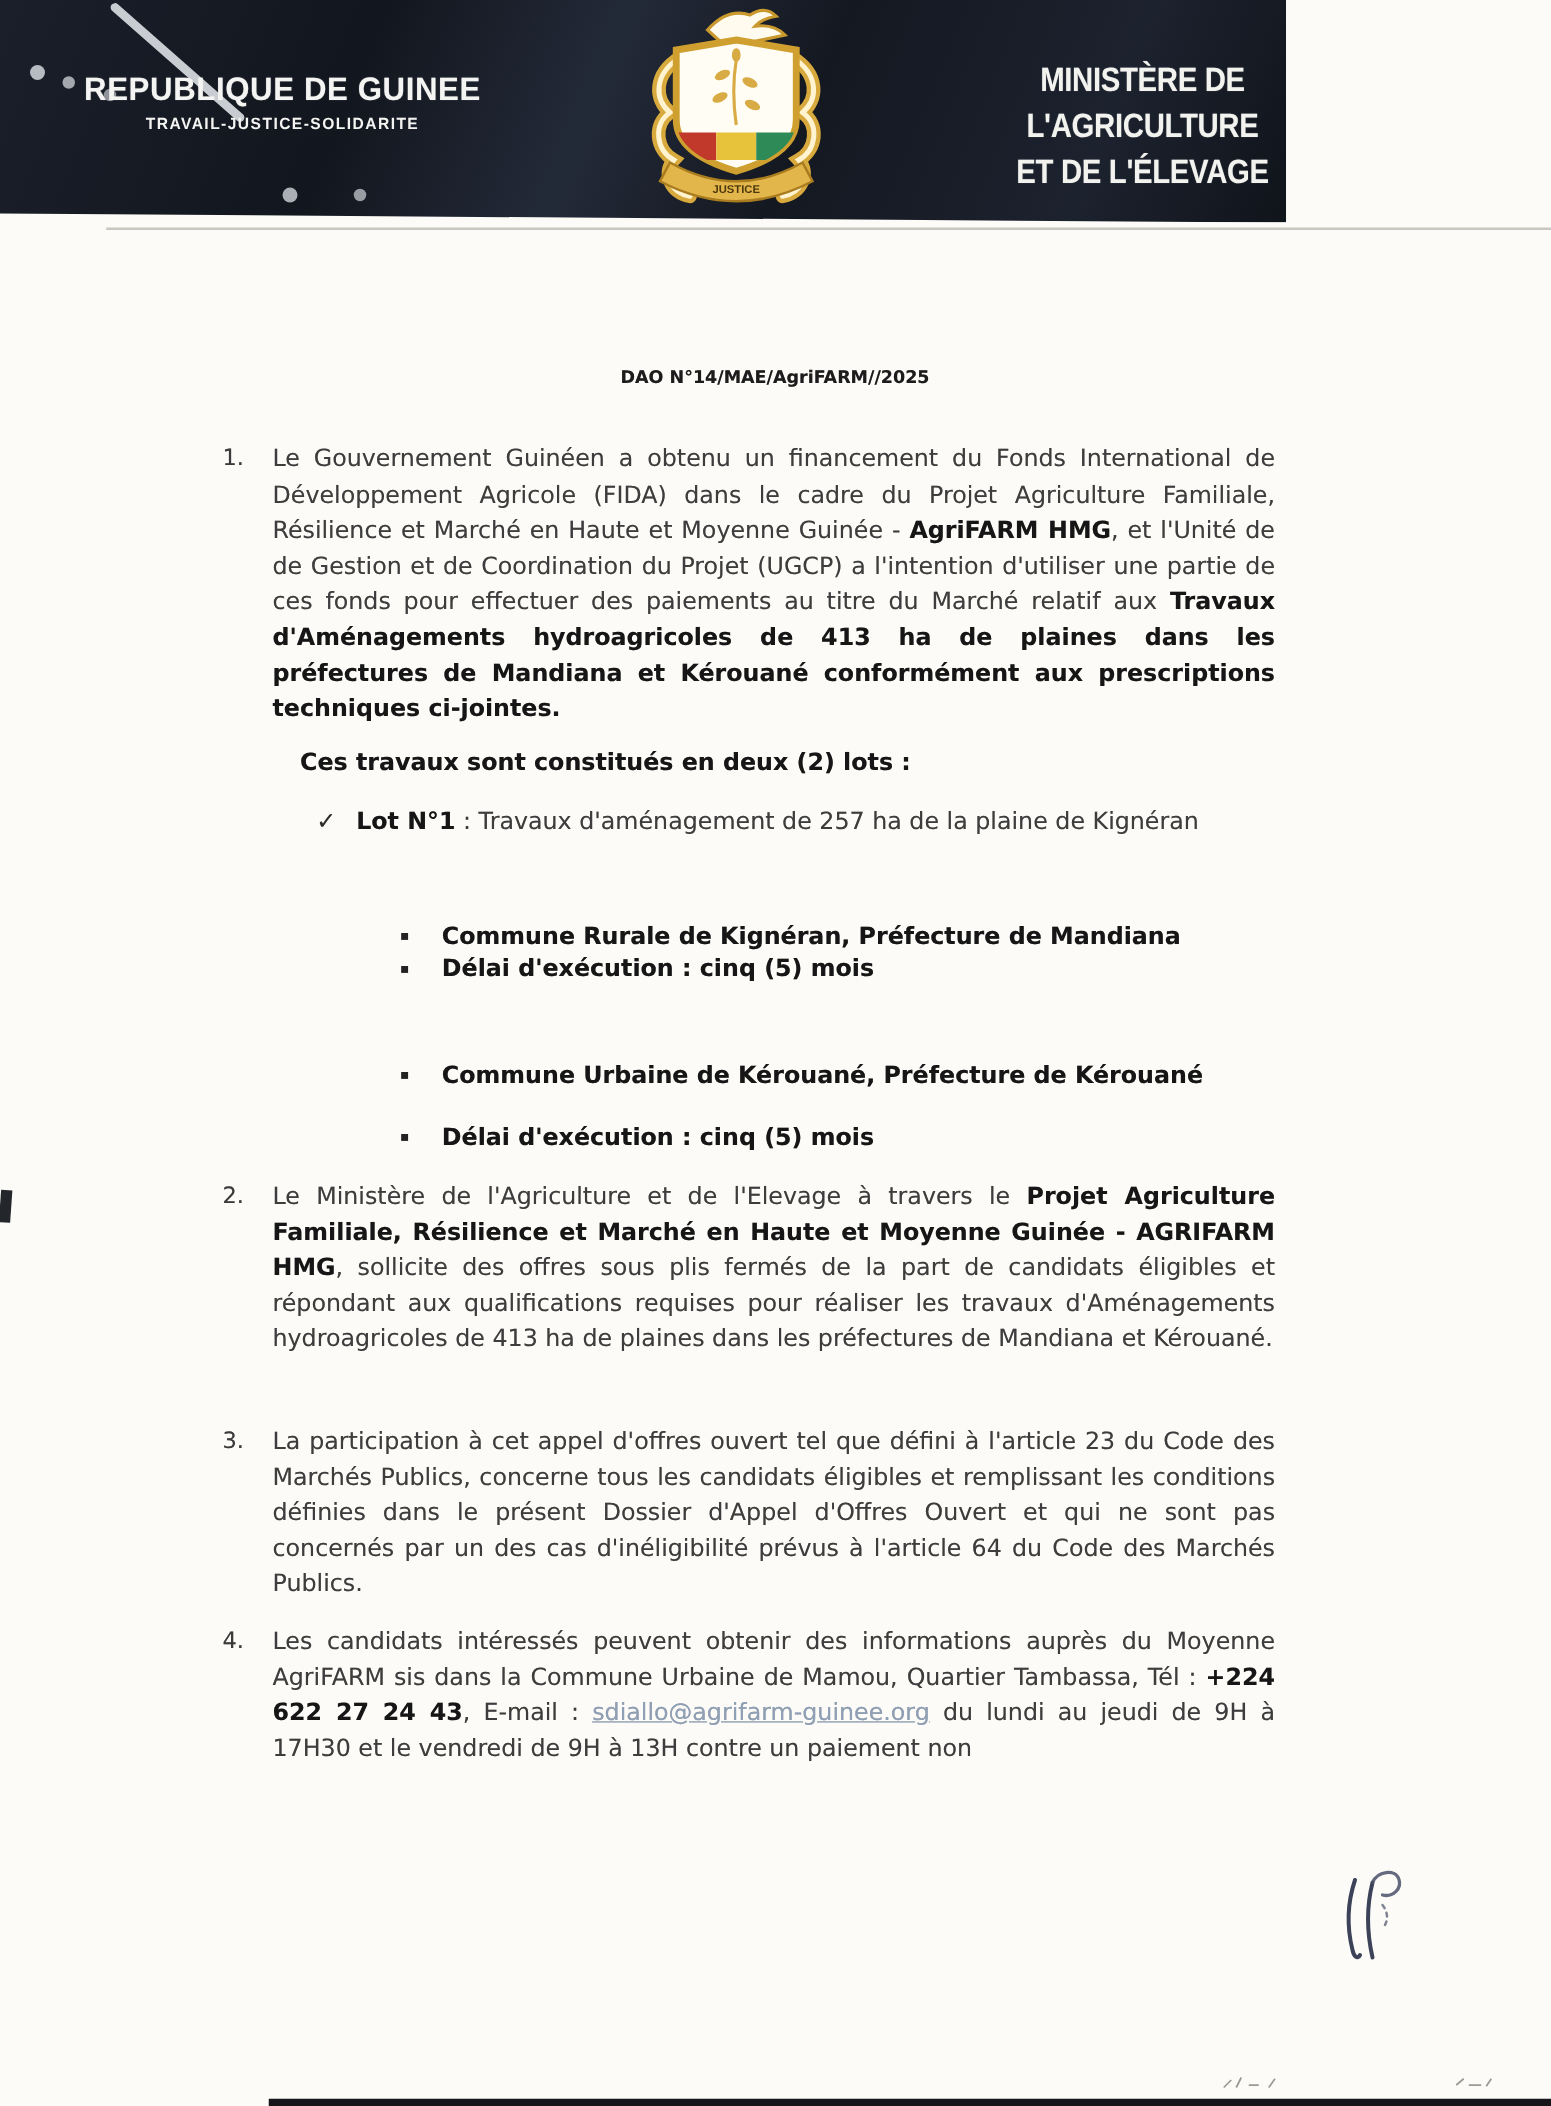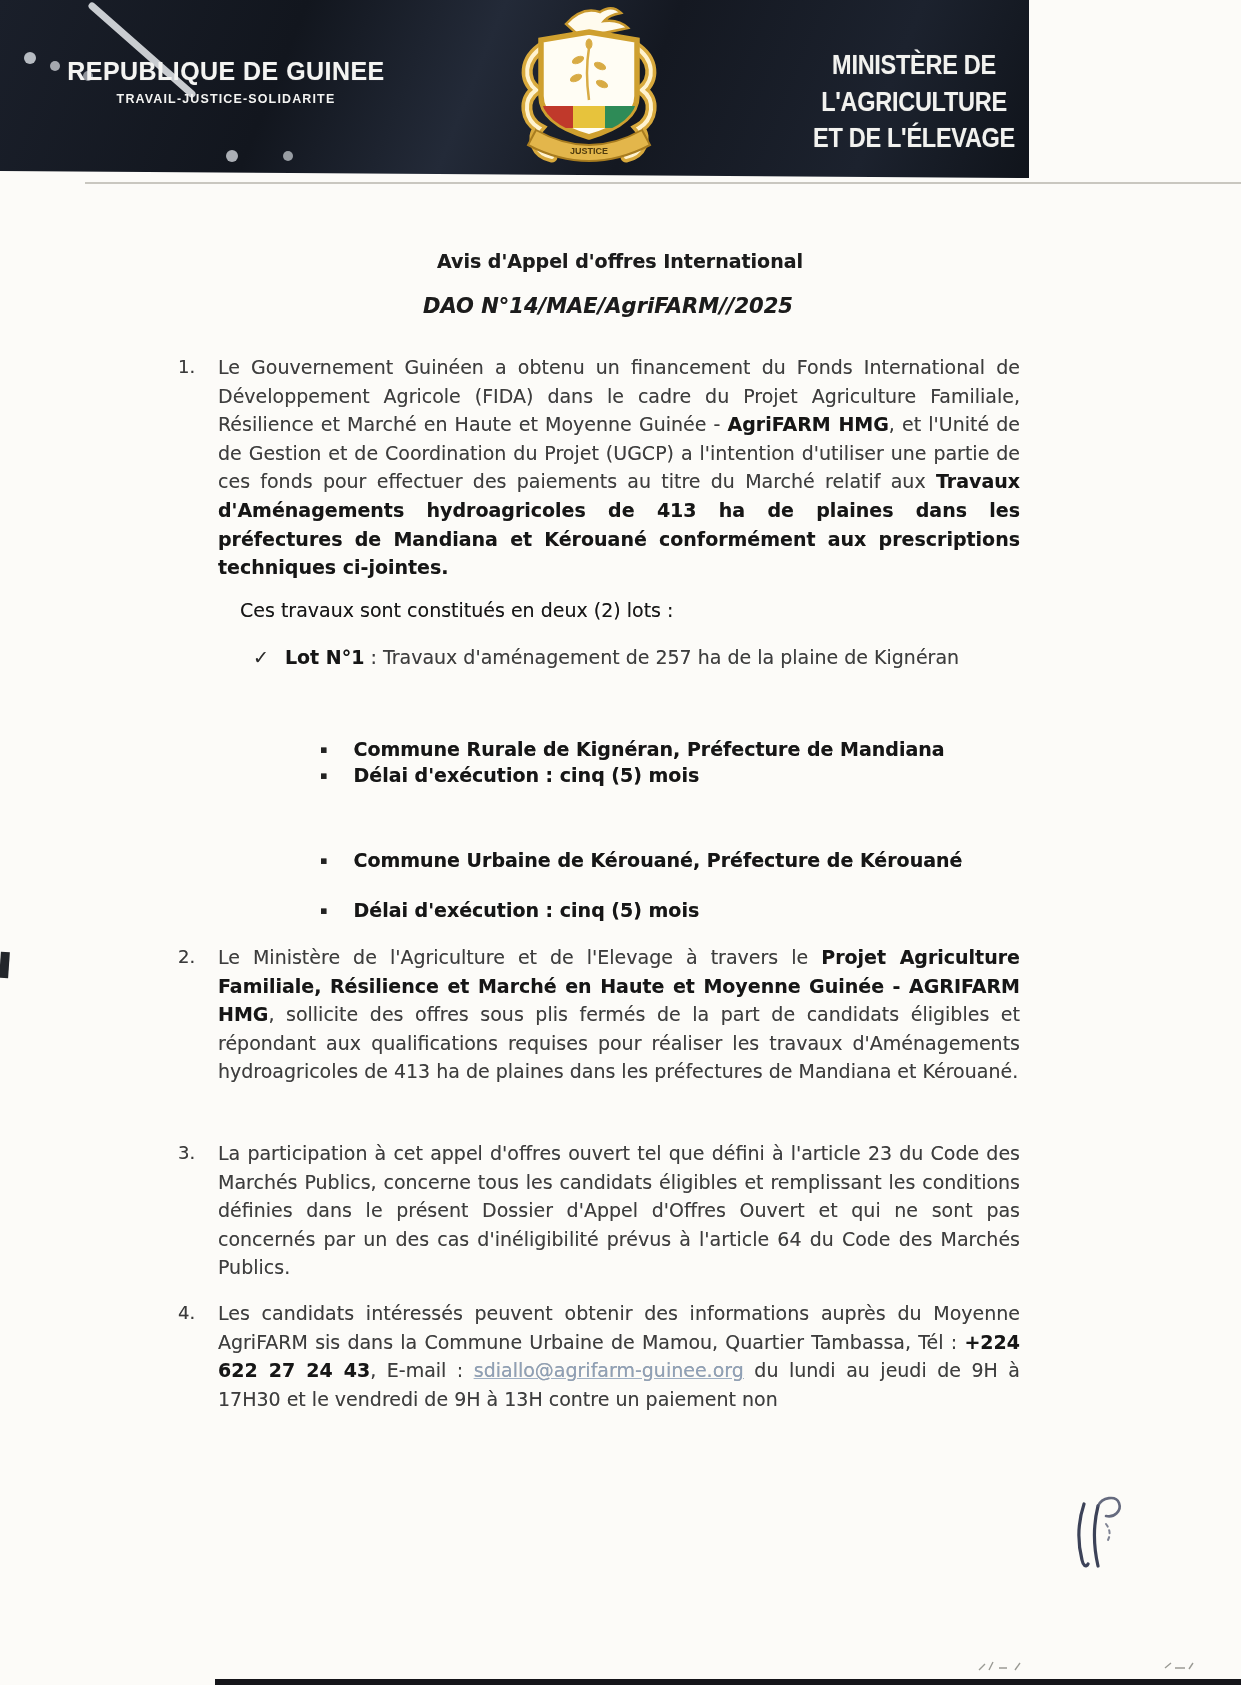--- a/index.html
+++ b/index.html
@@ -22,29 +22,29 @@
   .hdr-right{position:absolute;left:728px;top:50px;width:372px;text-align:center;color:#f2f2ef;
     font-family:"Liberation Sans",sans-serif;font-weight:700;font-size:25px;line-height:34px;
     transform:scaleX(.94) scaleY(1.08);letter-spacing:-.3px;text-shadow:0 0 1px rgba(255,255,255,.3);}
   #emblem{position:absolute;left:508px;top:2px;}
   #white-patch{position:absolute;left:1096px;top:16px;width:114px;height:105px;background:#f7f8f6;
     border-radius:2px;transform:rotate(.8deg);}
   #scratches{position:absolute;left:0;top:0;}
   
   .doc-title{position:absolute;left:215px;top:250px;width:810px;text-align:center;
     font-size:19px;font-weight:700;color:#1c1c1c;text-shadow:0 0 .5px rgba(40,40,40,.5);}
-  .doc-ref{position:absolute;left:203px;top:294px;width:810px;text-align:center;
-    font-size:21px;font-weight:700;color:#1c1c1c;text-shadow:0 0 .5px rgba(40,40,40,.5);font-style:italic;}
+  .doc-ref{position:absolute;left:215px;top:294px;width:810px;text-align:center;
+    font-size:14px;font-weight:700;color:#1c1c1c;text-shadow:0 0 .5px rgba(40,40,40,.5);}
   .para{position:absolute;left:218px;width:802px;font-size:19px;line-height:28.6px;
     text-align:justify;color:#3d3d3d;text-shadow:0 0 .5px rgba(70,70,70,.45);}
   .para-num{position:absolute;left:-40px;top:0;font-size:18px;color:#3a3a3a;}
   .para-1{top:353px;} .para-2{top:943px;} .para-3{top:1139px;} .para-4{top:1299px;}
   .seg-bold{font-weight:700;color:#161616;}
   .seg-link{color:#8fa0b6;text-decoration:underline;text-decoration-color:#9fb0c4;}
-  .lots-intro{position:absolute;left:240px;top:599px;font-size:19px;font-weight:400;color:#161616;
+  .lots-intro{position:absolute;left:240px;top:599px;font-size:19px;font-weight:700;color:#161616;
     text-shadow:0 0 .5px rgba(40,40,40,.5);}
   .lot-line{position:absolute;font-size:19px;line-height:28.6px;color:#3d3d3d;
     text-shadow:0 0 .5px rgba(70,70,70,.45);}
   .lot-line-1{left:253px;top:643px;width:772px;text-align:justify;}
   .lot-line-2{left:253px;top:809px;width:790px;}
   .lot-check{display:inline-block;margin-right:16px;color:#2c2c2c;font-size:19px;}
   .lot-label{font-weight:700;color:#161616;}
   .bullet{position:absolute;left:320px;font-size:19px;font-weight:700;color:#161616;
     text-shadow:0 0 .5px rgba(40,40,40,.5);}
   .bullet .bullet-glyph{display:inline-block;font-size:11px;vertical-align:3px;margin-right:26px;color:#222;}
@@ -119,21 +119,20 @@
 
     <div id="white-patch">
       <svg width="114" height="105" viewBox="0 0 114 105">
         <path d="M30,55 q10,-14 24,-18 M44,62 q12,-16 26,-14 M52,72 q14,-8 20,-2 M60,78 q8,6 4,12 M36,70 q-8,6 -12,2" stroke="#8a96a8" stroke-width="3" fill="none" opacity=".4" stroke-linecap="round"></path>
         <circle cx="62" cy="80" r="6" fill="#7c8aa0" opacity=".45"></circle>
       </svg>
     </div>
   </div>
   <div id="header-scanline"></div>
 
-  <div class="doc-title">Avis d'Appel d'offres International</div>
   <div class="doc-ref">DAO N°14/MAE/AgriFARM//2025</div>
 
   <div class="para para-1">
     <span class="para-num">1.</span>
     <div><span>Le Gouvernement Guinéen a obtenu un financement du Fonds International de Développement Agricole (FIDA) dans le cadre du Projet Agriculture Familiale, Résilience et Marché en Haute et Moyenne Guinée - </span><span class="seg-bold">AgriFARM HMG</span><span>, et l'Unité de de Gestion et de Coordination du Projet (UGCP) a l'intention d'utiliser une partie de ces fonds pour effectuer des paiements au titre du Marché relatif aux </span><span class="seg-bold">Travaux d'Aménagements hydroagricoles de 413 ha de plaines dans les préfectures de Mandiana et Kérouané conformément aux prescriptions techniques ci-jointes.</span></div>
   </div>
 
   <div class="lots-intro">Ces travaux sont constitués en deux (2) lots :</div>
 
   <div class="lot-line lot-line-1">

